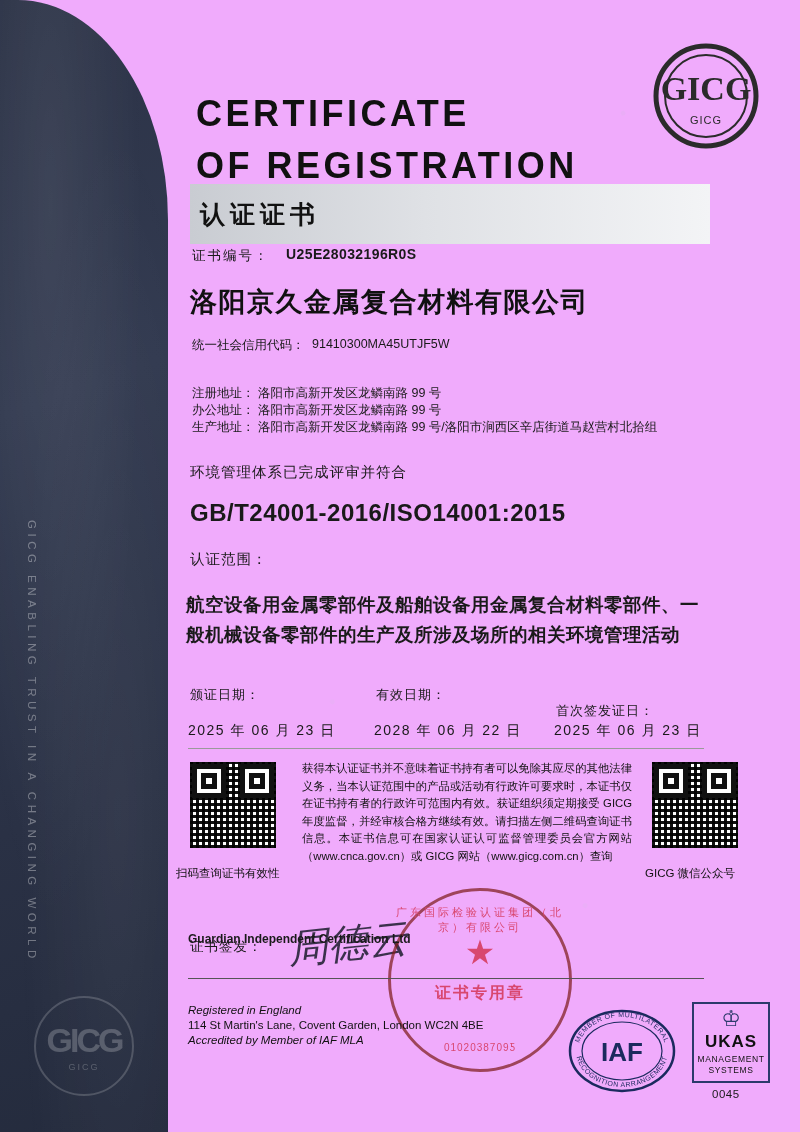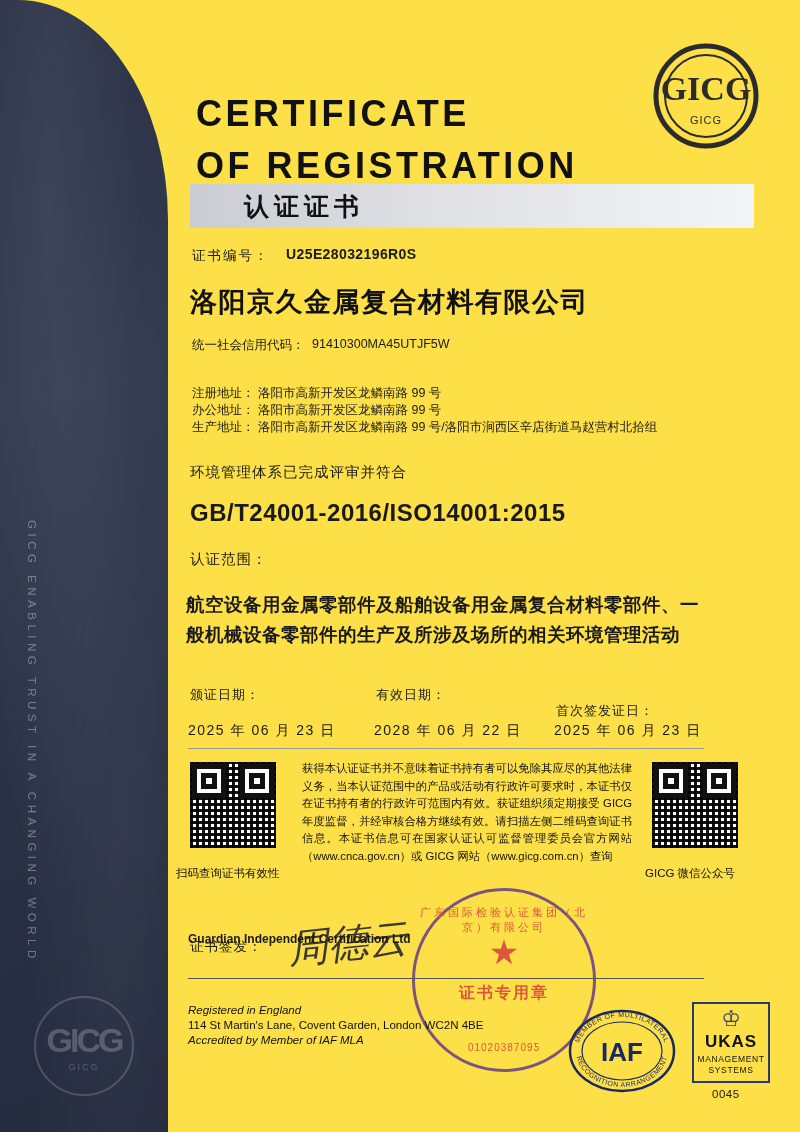--- a/index.html
+++ b/index.html
@@ -4,21 +4,21 @@
 <style>
   html, body {
     margin: 0;
     padding: 0;
     background: #6b6b6b;
   }
   .page {
     position: relative;
     width: 800px;
     height: 1132px;
-    background: #fde047;
+    background: #f0abfc;
     overflow: hidden;
     font-family: "Liberation Sans", sans-serif;
     color: #1a1a1a;
   }
 
   
   .left-band {
     position: absolute;
     left: 0; top: 0;
     width: 168px;
@@ -99,25 +99,24 @@
     font-weight: bold;
     letter-spacing: 3.5px;
     color: #111;
     line-height: 1.45;
   }
   .cn-title-wrap {
     position: absolute;
     left: 190px;
     top: 184px;
     width: 520px;
-    height: 44px;
+    height: 60px;
     background: linear-gradient(90deg, #c9ccd2 0%, #dfe1e5 45%, #f3f4f6 100%);
     display: flex;
     align-items: center;
-    padding-left: 44px;
   }
   .cn-title {
     font-size: 25px;
     font-weight: bold;
     letter-spacing: 5px;
     margin-left: 10px;
     color: #111;
   }
 
   .row-label {
@@ -275,25 +274,25 @@
     font-size: 40px;
     font-family: "Liberation Serif", serif;
     font-style: italic;
     transform: rotate(-6deg);
     opacity: 0.85;
     white-space: nowrap;
     overflow: hidden;
   }
   .stamp {
     position: absolute;
-    left: 412px;
+    left: 388px;
     top: 888px;
     width: 178px;
     height: 178px;
-    border: 3px solid #4c1d95;
+    border: 3px solid #7f1d1d;
     border-radius: 50%;
     opacity: 0.72;
     color: #d0213a;
   }
   .stamp .star {
     position: absolute;
     left: 50%; top: 44px;
     transform: translateX(-50%);
     font-size: 34px;
     line-height: 1;

